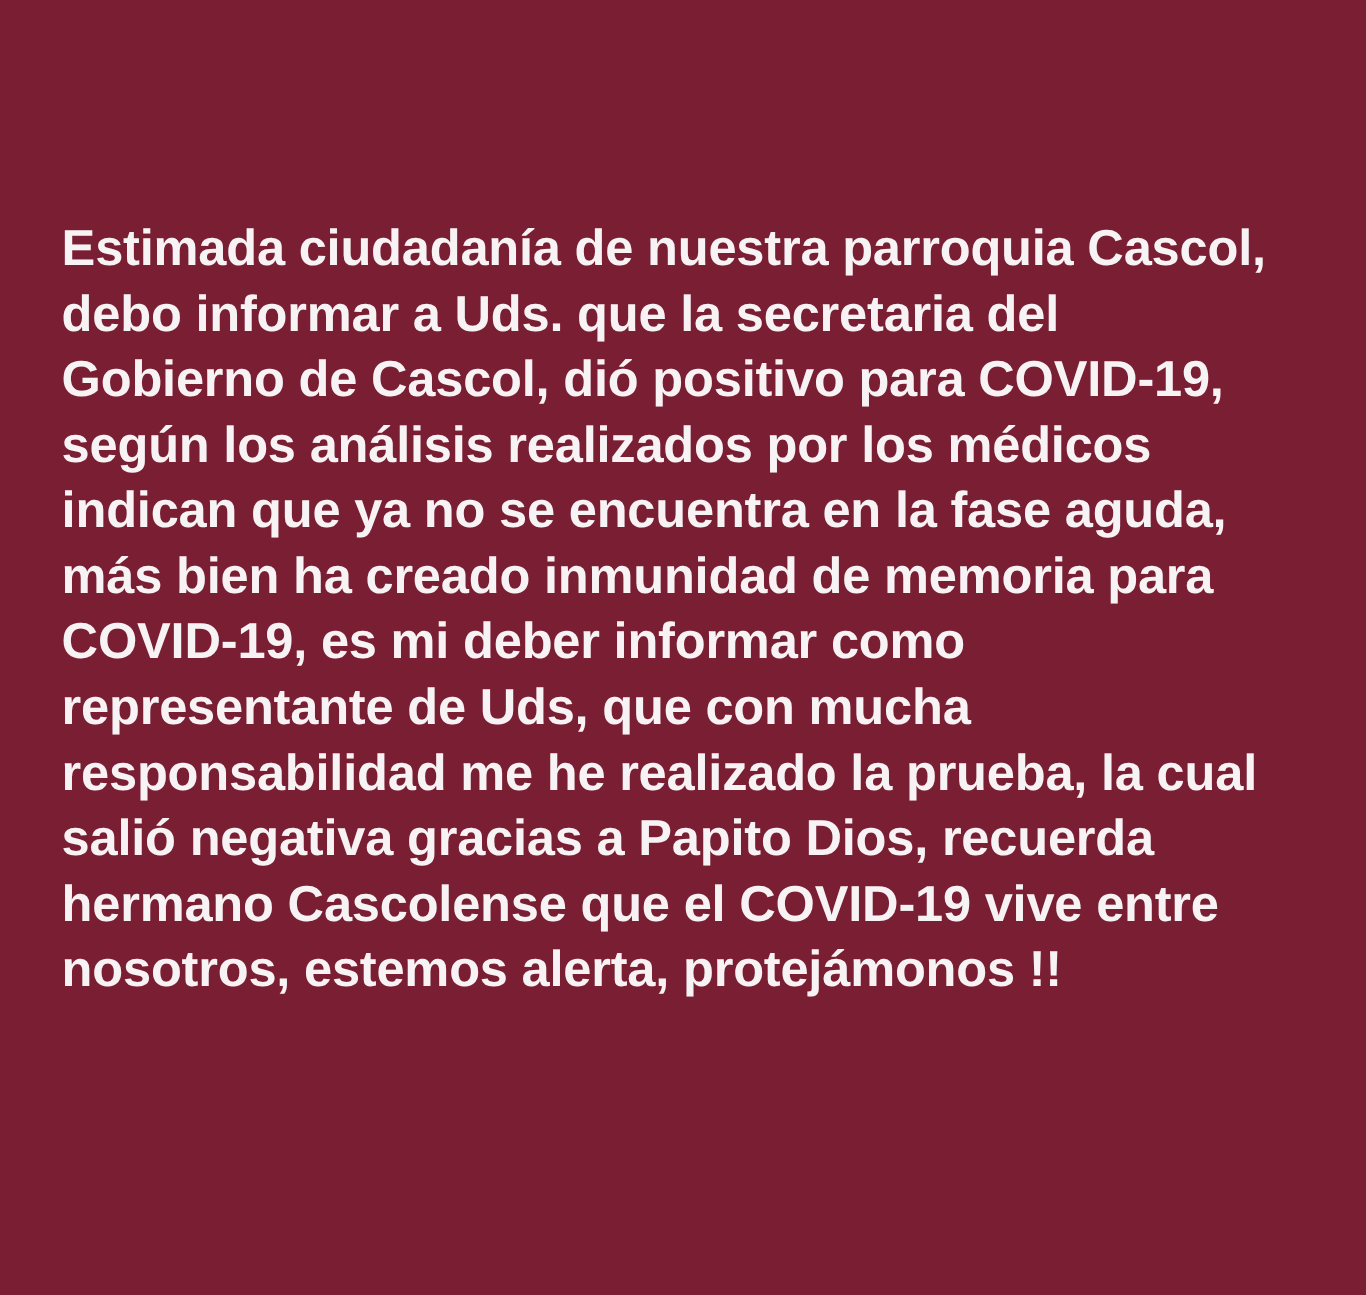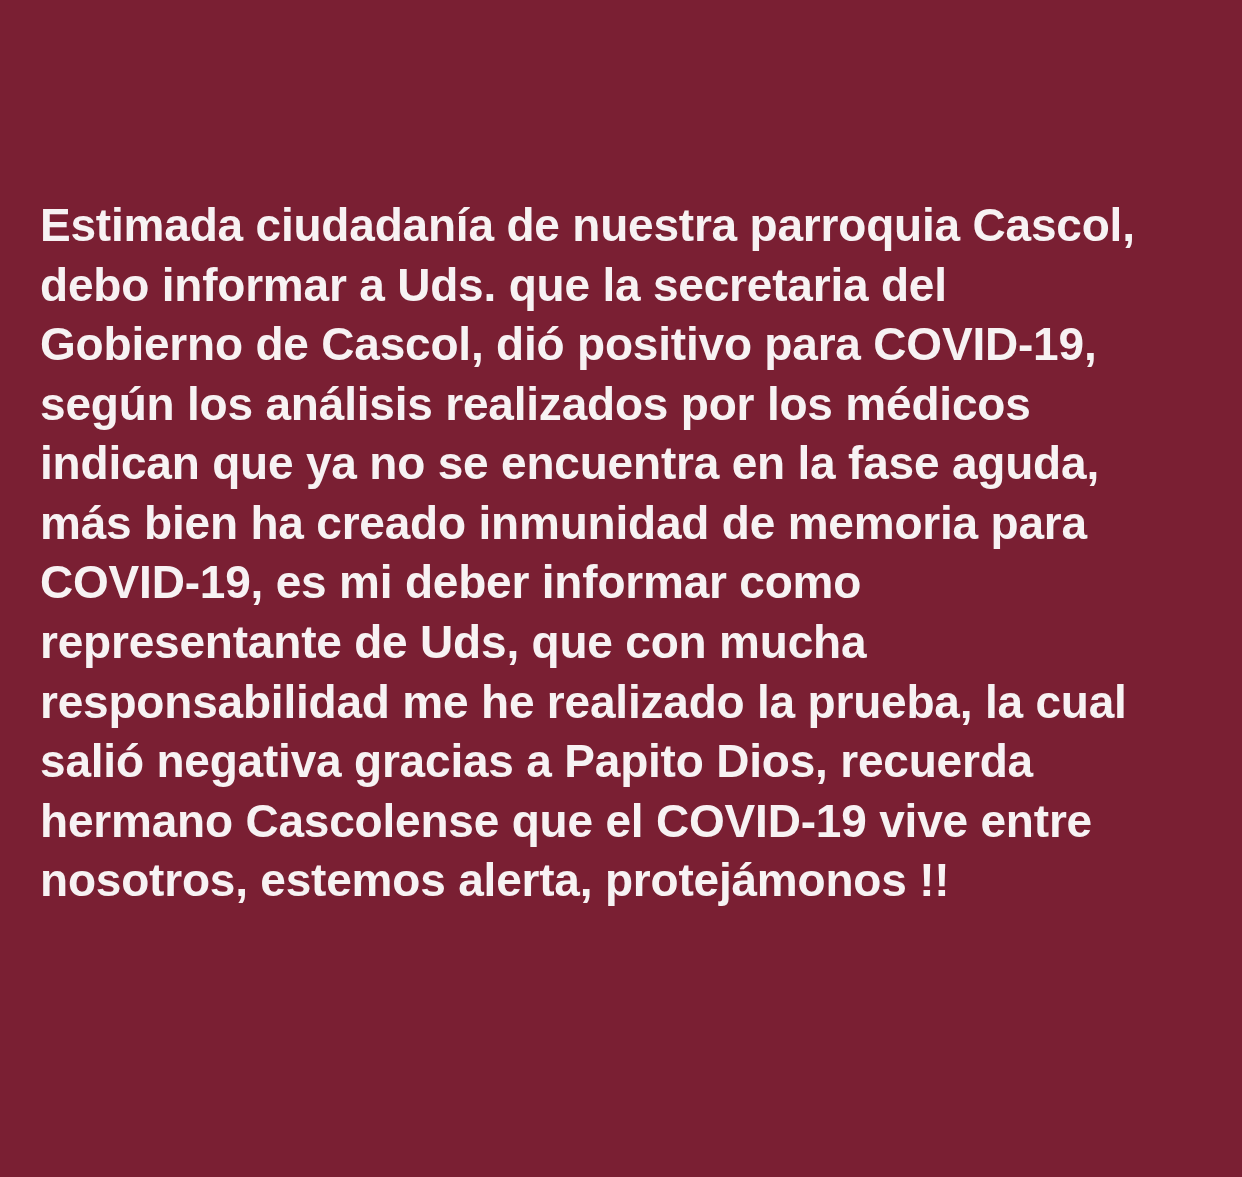--- a/index.html
+++ b/index.html
@@ -15,21 +15,21 @@
     overflow: hidden;
   }
   .card {
     box-sizing: border-box;
     width: 1242px;
     height: 1177px;
     background: #7a1f33;
     display: flex;
     align-items: flex-start;
     justify-content: flex-start;
-    padding: 196px 56px 0 40px;
+    padding: 196px 56px 0 56px;
   }
   .statement {
     color: #f7f2f3;
     font-size: 46px;
     line-height: 1.295;
     font-weight: 700;
     letter-spacing: -0.2px;
     max-width: 1120px;
     white-space: pre-wrap;
     word-wrap: break-word;

